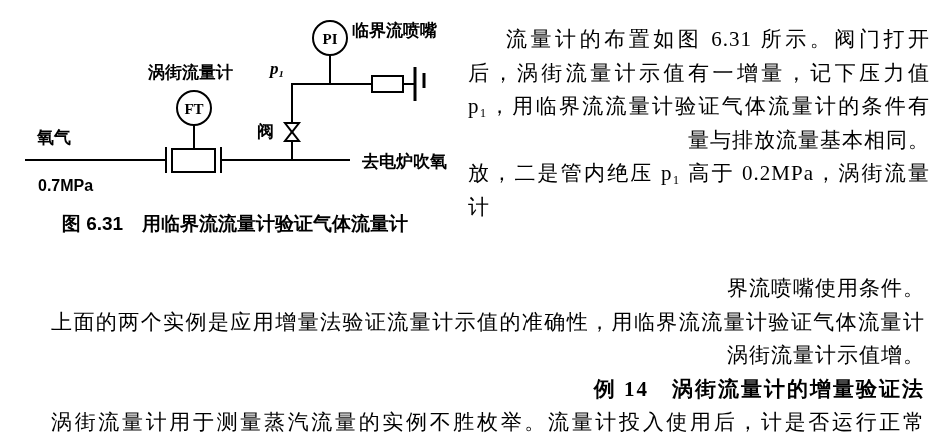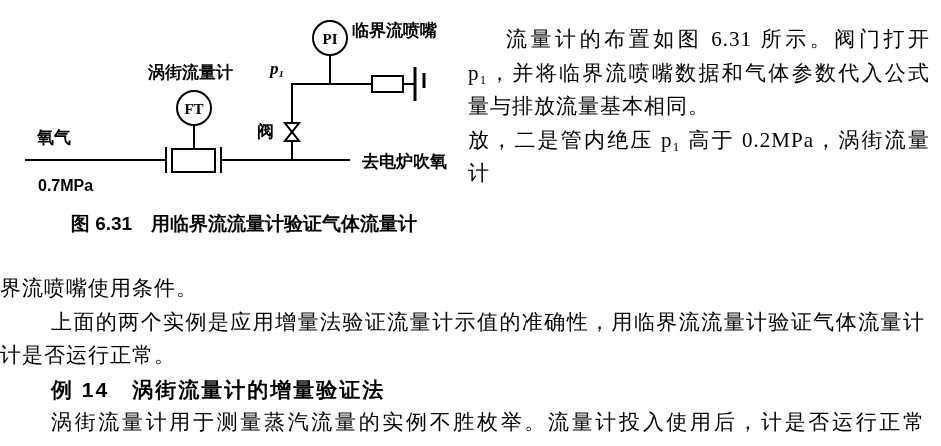--- a/index.html
+++ b/index.html
@@ -29,36 +29,36 @@
   .mpa-text {
     font-family:"Liberation Sans", sans-serif;
     font-weight:700; font-size:16px; fill:#000;
   }
   .caption {
     position:absolute; left:0; top:211px; width:470px;
     text-align:center;
     font-family:"Liberation Sans", sans-serif;
     font-weight:700; font-size:19px;
     white-space:nowrap;
-    padding-left:9px;
   }
   
   .textline {
     font-size:21px;
     line-height:33.5px;
     height:33.5px;
     font-weight:500;
     letter-spacing:1px;
+    text-align:right;
   }
   .jl { text-align:justify; text-align-last:justify; text-justify:inter-character; }
   .right-col { position:absolute; left:468px; top:3px; width:462px;margin-top:20px; }
   .right-col .indent { text-indent:38px; }
   .bottom-block { position:absolute; left:0; top:272px; width:925px; }
   .bottom-block .indent { text-indent:51px; }
-  .bold-line { font-weight:700; font-family:Liberation Sans, sans-serif; letter-spacing:2px; }
+  .bold-line { font-weight:700; font-family:Liberation Serif, serif; letter-spacing:2px; }
 </style>
 </head>
 <body>
 
 <div class="page">
 
   <div class="figure">
     <svg width="470" height="205" viewBox="0 0 470 205">
 
       <line x1="25" y1="160" x2="166" y2="160" stroke="#000" stroke-width="2"></line>
@@ -93,26 +93,27 @@
       <text x="270" y="74" class="p1-text">p₁</text>
       <text x="352" y="36" class="diagram-label">临界流喷嘴</text>
       <text x="362" y="167" class="diagram-label">去电炉吹氧</text>
     </svg>
 
     <div class="caption">图 6.31　用临界流流量计验证气体流量计</div>
   </div>
 
   <div class="right-col">
     <div class="textline jl indent">流量计的布置如图 6.31 所示。阀门打开</div>
-    <div class="textline jl">p₁，并将临界流喷嘴数据和气体参数代入公式</div>
+    <div class="textline jl">后，涡街流量计示值有一增量，记下压力值</div>
+    <div class="textline jl">p₁，用临界流流量计验证气体流量计的条件有</div>
     <div class="textline">量与排放流量基本相同。</div>
     <div class="textline jl">放，二是管内绝压 p₁ 高于 0.2MPa，涡街流量计</div>
   </div>
 
   <div class="bottom-block">
     <div class="textline">界流喷嘴使用条件。</div>
     <div class="textline jl indent">上面的两个实例是应用增量法验证流量计示值的准确性，用临界流流量计验证气体流量计</div>
-    <div class="textline">计是否运行正常。</div>
+    <div class="textline">涡街流量计示值增。</div>
     <div class="textline bold-line indent">例 14　涡街流量计的增量验证法</div>
     <div class="textline jl indent">涡街流量计用于测量蒸汽流量的实例不胜枚举。流量计投入使用后，计是否运行正常</div>
   </div>
 
 </div>
 
 </body></html>

